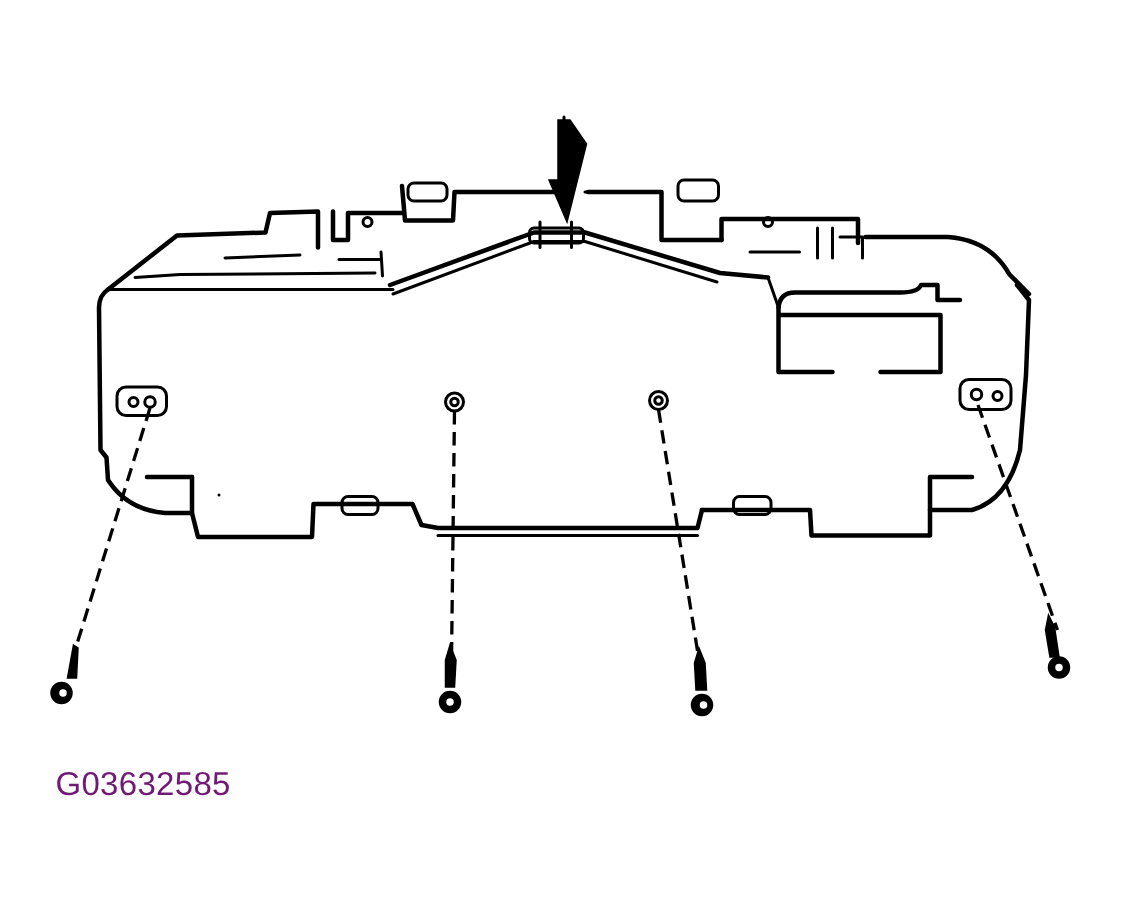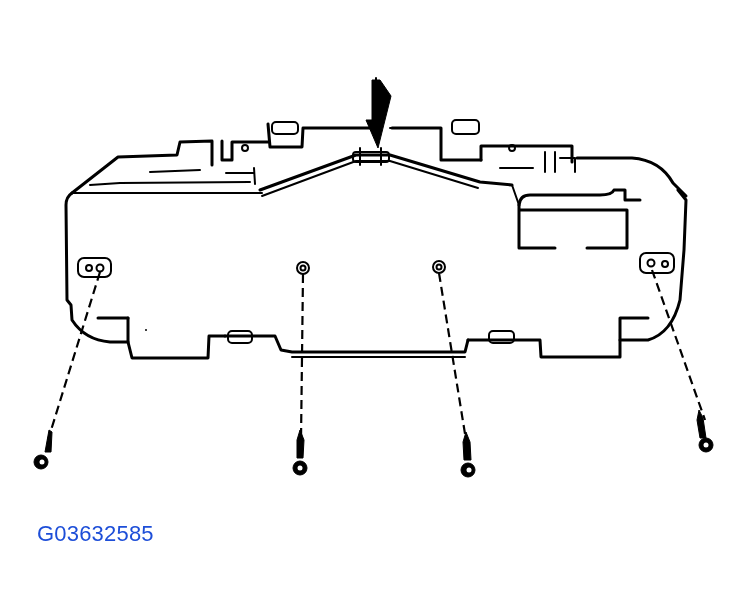--- a/index.html
+++ b/index.html
@@ -3,22 +3,22 @@
   <meta charset="utf-8">
   <style>
     html, body { margin: 0; padding: 0; background: #ffffff; }
     body { width: 754px; height: 598px; position: relative; overflow: hidden; }
     #diagram { position: absolute; left: 0; top: 0; width: 754px; height: 598px; }
     .ln { fill: none; stroke: #000; stroke-width: 3; stroke-linejoin: round; stroke-linecap: round; }
     .ln2 { fill: none; stroke: #000; stroke-width: 2; stroke-linejoin: round; stroke-linecap: round; }
     .dash { fill: none; stroke: #000; stroke-width: 2.2; stroke-dasharray: 9 5; }
     .fillblk { fill: #000; stroke: #000; }
     #figure-id {
-      position: absolute; left: 37px; top: 523px;
-      font-family: "Liberation Sans", sans-serif; font-size: 22px; color: #1d4ed8;
+      position: absolute; left: 37px; top: 512px;
+      font-family: "Liberation Sans", sans-serif; font-size: 22px; color: #701a75;
       letter-spacing: 0.2px; line-height: 1;
     }
   </style>
 </head>
 <body>
 
 <svg id="diagram" viewBox="0 0 754 598" xmlns="http://www.w3.org/2000/svg">
 
   <g>
     <path class="ln" d="M 72 193 L 118 157 L 177 155 L 180 142 L 212 141 L 212 165"></path>

